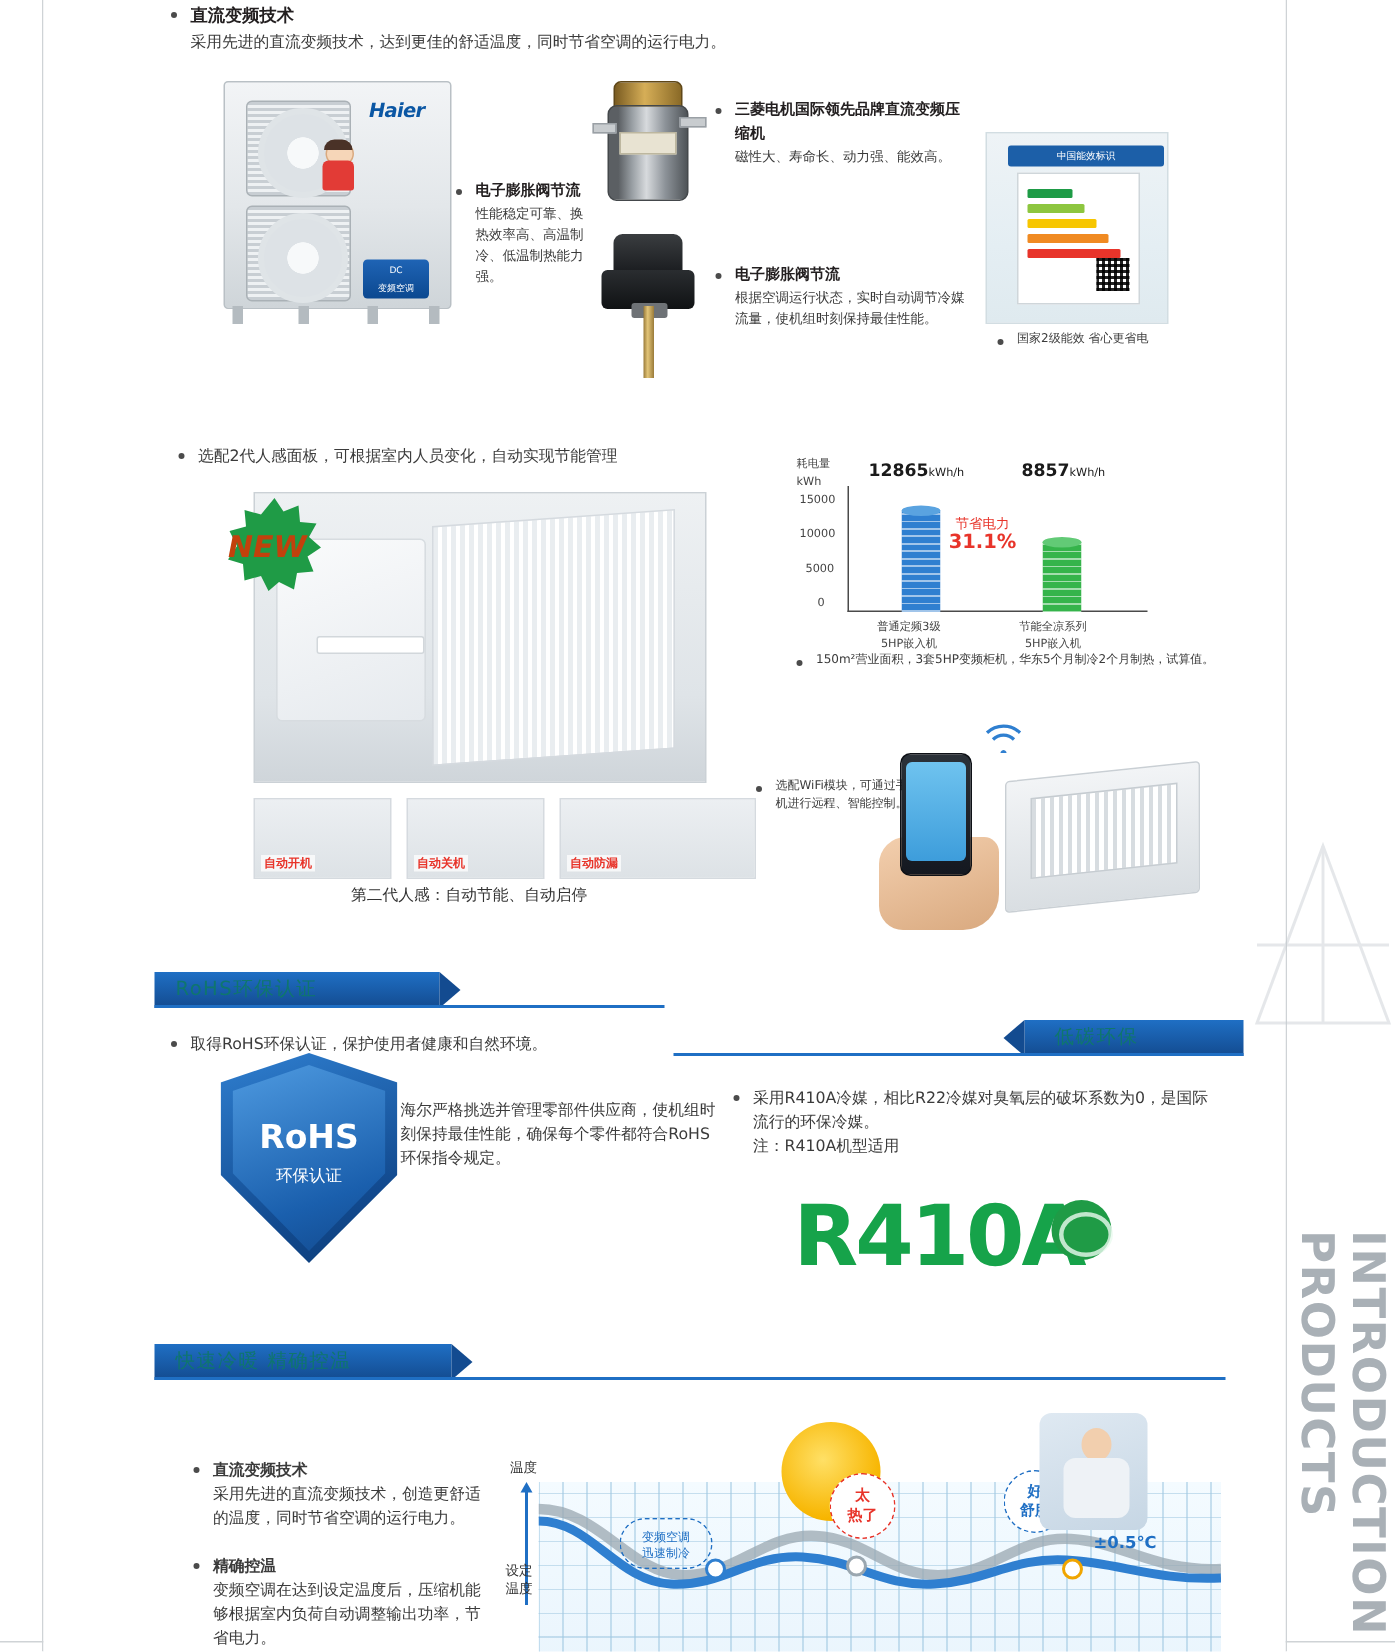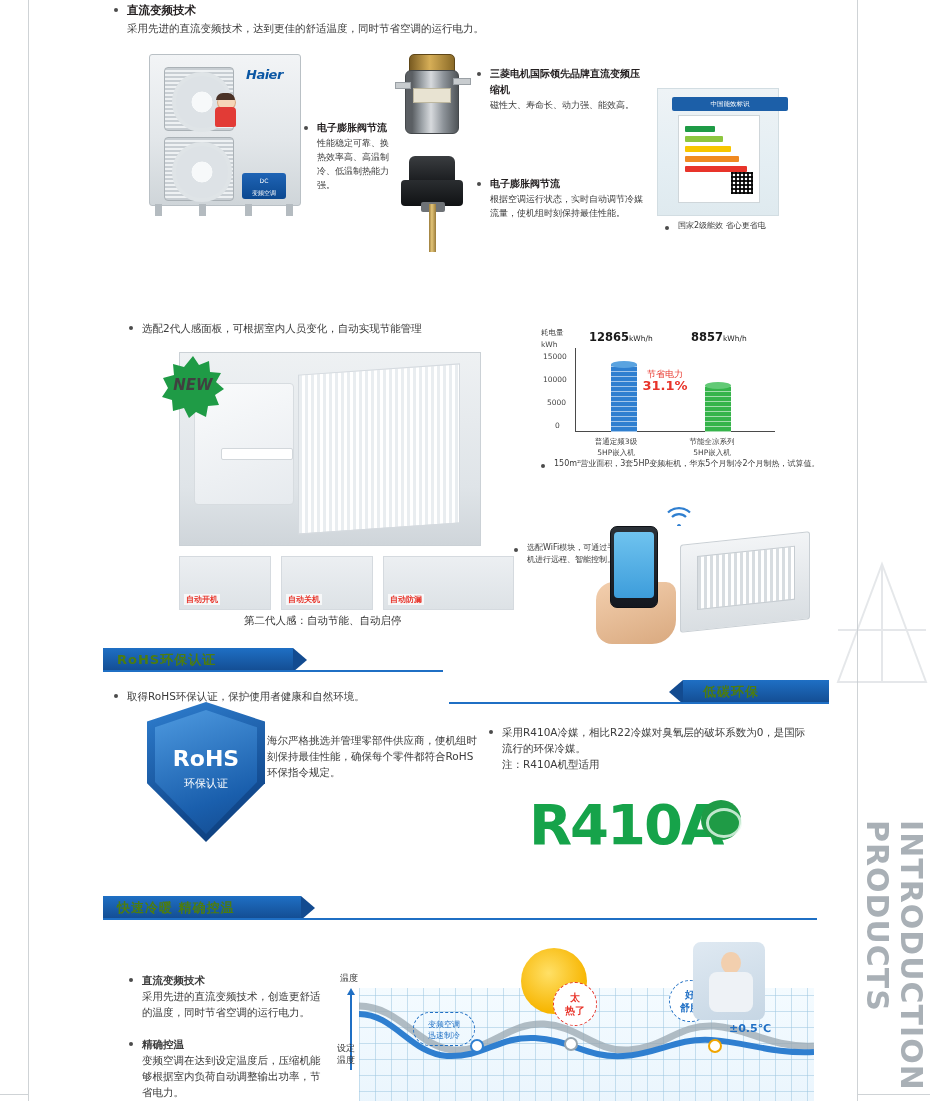--- a/index.html
+++ b/index.html
@@ -100,39 +100,39 @@
   .mt-coil{position:absolute;left:10px;top:30px;width:62px;height:26px;border-radius:4px;background:linear-gradient(180deg,#2a2d30,#101214);}
   .mt-tube{position:absolute;left:38px;top:54px;width:7px;height:48px;background:linear-gradient(90deg,#9a7b3a,#e3c578 40%,#9a7b3a);}
   .mt-nut{position:absolute;left:30px;top:52px;width:24px;height:10px;background:#6e7276;border-radius:2px;}
 
   
   .energycard{
     position:absolute;left:628px;top:88px;width:120px;height:126px;
     background:linear-gradient(180deg,#eef3f6 0%,#e4eef3 60%,#dfeaef 100%);
     border:1px solid #d2dde2;
   }
-  .ec-top{position:absolute;left:14px;top:8px;width:116px;height:14px;background:#1c5fa8;border-radius:2px;}
+  .ec-top{position:absolute;left:14px;top:8px;width:104px;height:14px;background:#1c5fa8;border-radius:2px;}
   .ec-top span{color:#fff;font-size:6.5px;line-height:14px;display:block;text-align:center;}
   .ec-sheet{position:absolute;left:20px;top:26px;width:80px;height:86px;background:#fff;border:1px solid #cfd6da;}
   .ec-bar{position:absolute;height:6px;border-radius:1px;}
   .ec-qr{position:absolute;right:6px;bottom:8px;width:22px;height:22px;
     background:
       repeating-linear-gradient(0deg,#222 0 2px,#fff 2px 4px),
       repeating-linear-gradient(90deg,#222 0 2px,#fff 2px 4px);
     background-blend-mode:multiply;}
 
   .cap-right{position:absolute;left:636px;top:220px;width:150px;}
 
   
   .callout{position:absolute;}
   .callout .b-title{font-size:10px;}
   .callout .b-text{font-size:9px;line-height:14px;}
 
   
-  #sec2{position:absolute;left:15px;top:296px;width:828px;height:320px;margin-top:24px;}
+  #sec2{position:absolute;left:5px;top:296px;width:828px;height:320px;}
   .cassette{
     position:absolute;left:135px;top:32px;width:300px;height:192px;
     background:linear-gradient(180deg,#eef1f3,#dfe4e8 70%,#cfd5da);
     border:1px solid #cbd1d6;
   }
   .cas-panel{
     position:absolute;left:118px;top:16px;width:160px;height:158px;
     background:repeating-linear-gradient(90deg,#e9edf0 0 3px,#ffffff 3px 6px);
     border:1px solid #d5dadf;transform:skewY(-4deg);
   }
@@ -197,21 +197,21 @@
   .ribbon{position:absolute;height:24px;}
   .ribbon .rb-body{
     position:absolute;left:0;top:0;height:24px;
     background:linear-gradient(180deg,#1f6fc4,#134b90);
   }
   .ribbon .rb-tail{
     position:absolute;top:0;width:0;height:0;
     border-top:12px solid transparent;border-bottom:12px solid transparent;
   }
   .ribbon .rb-txt{
-    position:absolute;left:14px;top:0;line-height:24px;color:#4d7c0f;font-size:13px;font-weight:bold;letter-spacing:1px;
+    position:absolute;left:14px;top:0;line-height:24px;color:#0f766e;font-size:13px;font-weight:normal;letter-spacing:1px;
   }
   .ribbon-line{position:absolute;height:2px;background:#1f6fc4;}
 
   .shield{position:absolute;left:118px;top:62px;width:118px;height:140px;}
   .shield .sh{
     position:absolute;left:0;top:0;width:118px;height:140px;
     background:linear-gradient(160deg,#2f7fd0,#124a8f 70%,#0d3d78);
     clip-path:polygon(50% 0%,100% 14%,100% 58%,50% 100%,0 58%,0 14%);
   }
   .shield .sh2{
@@ -389,21 +389,21 @@
         <div class="cas-left">
           <div class="cas-vent"></div>
         </div>
         <div class="cas-panel"></div>
       </div>
 
       <div class="newbadge">
         <svg width="62" height="62" viewBox="0 0 62 62">
           <polygon points="31,0 37,9 47,5 48,16 59,17 54,26 62,33 53,39 57,49 46,50 44,61 34,56 27,62 22,52 11,55 10,44 0,41 6,32 1,22 12,19 11,8 22,11" fill="#1f9b46"></polygon>
         </svg>
-        <div style="position:absolute;left:0;top:20px;width:62px;text-align:center;color:#404040;font-size:15px;font-weight:bold;font-style:italic;">NEW</div>
+        <div style="position:absolute;left:0;top:20px;width:62px;text-align:left;color:#c2410c;font-size:20px;font-weight:bold;font-style:italic;">NEW</div>
       </div>
 
       <div class="thumb t1">
         <div class="tag">自动开机</div>
       </div>
       <div class="thumb t2">
         <div class="tag">自动关机</div>
       </div>
       <div class="thumb t3">
         <div class="tag">自动防漏</div>

